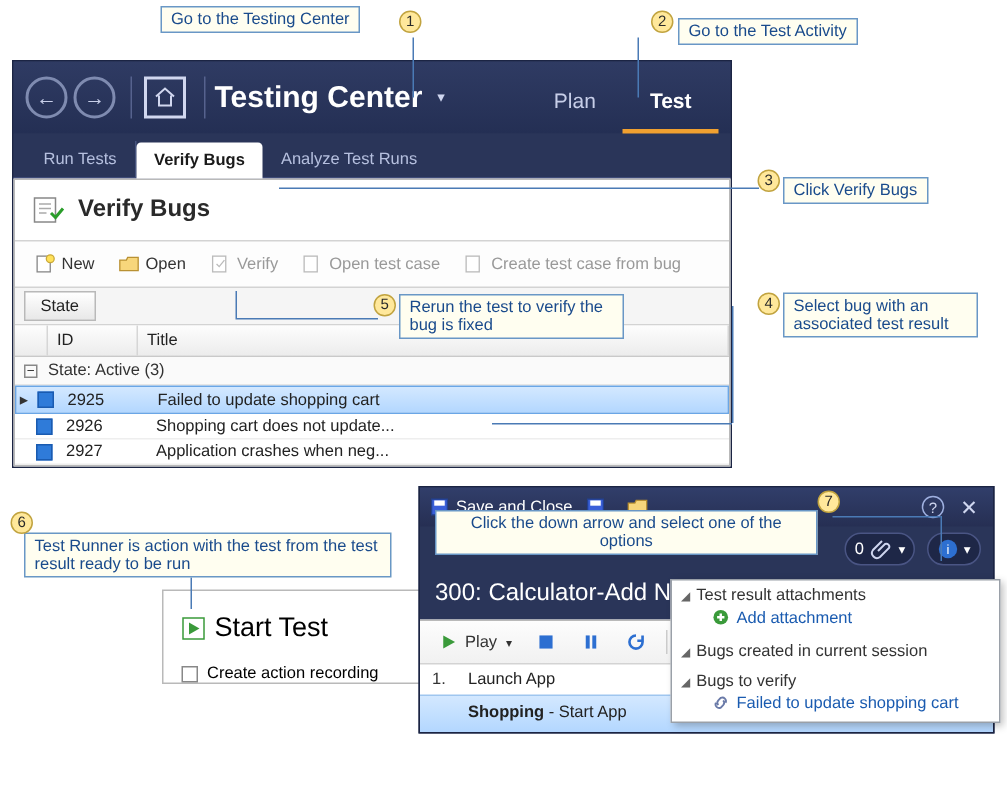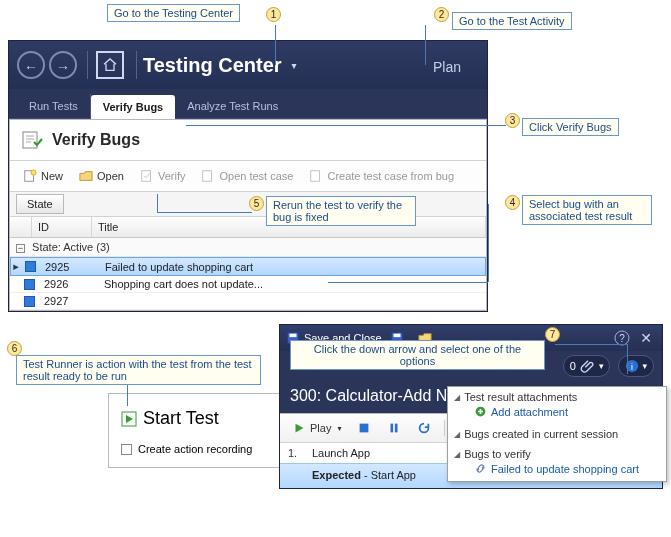--- a/index.html
+++ b/index.html
@@ -50,21 +50,21 @@
   
   .grid-row { display: flex; align-items: center; font-size: 11px; border-bottom: 1px solid #eee; padding: 2px 0; cursor: pointer; }
   .grid-row.selected { background: linear-gradient(#d3e8ff,#b3d7ff); border: 1px solid #6aa6e6; }
   .gr-ind { width: 10px; text-align:center; color:#333; }
   .gr-ico { width: 18px; display:flex; justify-content:center; }
   .bug-sq { width: 11px; height: 11px; background: #2f7bd9; border: 1px solid #1a5bb0; }
   .gr-id { width: 60px; padding-left: 6px; }
   .gr-title { flex: 1; padding-left: 6px; white-space: nowrap; overflow: hidden; text-overflow: ellipsis; }
   
   
-  .start-box { position: absolute; left: 108px; top: 393px; width: 200px; border: 1px solid #b9b9b9; background: #fff; padding: 14px 12px 12px; }
+  .start-box { position: absolute; left: 108px; top: 393px; width: 200px; border: 1px solid #b9b9b9; background: #fff; padding: 14px 12px 0; }
   .start-row { display: flex; align-items: center; gap: 6px; font-size: 18px; }
   .play-ico { width: 16px; height: 16px; }
   .chk-row { margin-top: 14px; font-size: 11px; display: flex; align-items: center; gap: 6px; }
   .chk { width: 11px; height: 11px; border: 1px solid #888; }
   
   
   .runner { position: absolute; left: 279px; top: 324px; width: 384px; background: #2a3559; color: #fff; border: 1px solid #1b2443; }
   .runner-top { display: flex; align-items: center; height: 26px; padding: 0 6px; background: linear-gradient(#313e6a,#262f53); font-size: 11px; }
   .r-ico { width: 14px; height: 14px; margin-right: 4px; }
   .r-spacer { flex: 1; }
@@ -132,20 +132,21 @@
     <div class="home-btn">
       <svg viewBox="0 0 24 24">
           <path d="M3 11 L12 3 L21 11 M6 10 V20 H18 V10"></path>
         </svg>
     </div>
     <div class="vdiv"></div>
     <span class="app-title">Testing Center</span>
     <span class="title-drop">▾</span>
     <div class="top-tabs">
       <div class="top-tab">Plan</div>
+      <div class="top-tab active">Test</div>
     </div>
   </div>
   <div class="subtabs">
     <div class="subtab">Run Tests</div>
     <div class="subtab active">Verify Bugs</div>
     <div class="subtab">Analyze Test Runs</div>
   </div>
   <div class="panel">
     <div class="panel-title-row">
       <svg class="bug-icon" viewBox="0 0 24 24">
@@ -217,20 +218,21 @@
           </span>
           <span class="gr-id">2926</span>
           <span class="gr-title">Shopping cart does not update...</span>
         </div>
         <div class="grid-row">
           <span class="gr-ind"></span>
           <span class="gr-ico">
             <span class="bug-sq"></span>
           </span>
           <span class="gr-id">2927</span>
+          <span class="gr-title">Application crashes when neg...</span>
         </div>
       </div>
   </div>
 </div>
 
 <div class="start-box">
   <div class="start-row">
     <svg class="play-ico" viewBox="0 0 16 16">
         <rect x="1" y="1" width="14" height="14" fill="#fff" stroke="#3a9a3a"></rect>
         <path d="M5 4v8l7-4z" fill="#3a9a3a"></path>
@@ -315,21 +317,21 @@
             <rect x="2" y="5" width="12" height="8" fill="#fff" stroke="#888"></rect>
             <circle cx="8" cy="9" r="2" fill="#888"></circle>
           </svg>
         </div>
     </div>
     <div class="step-row">
       <span class="step-num">1.</span>
       <span class="step-txt">Launch App</span>
     </div>
     <div class="step-exp">
-      <b>Expected</b>
+      <b>Shopping</b>
       <span> - </span>
       <span>Start App</span>
     </div>
   </div>
 </div>
 
 <div class="flyout">
   <div class="fly-sec">
     <div class="fly-hdr">
         <span class="fly-tri">◢</span>

